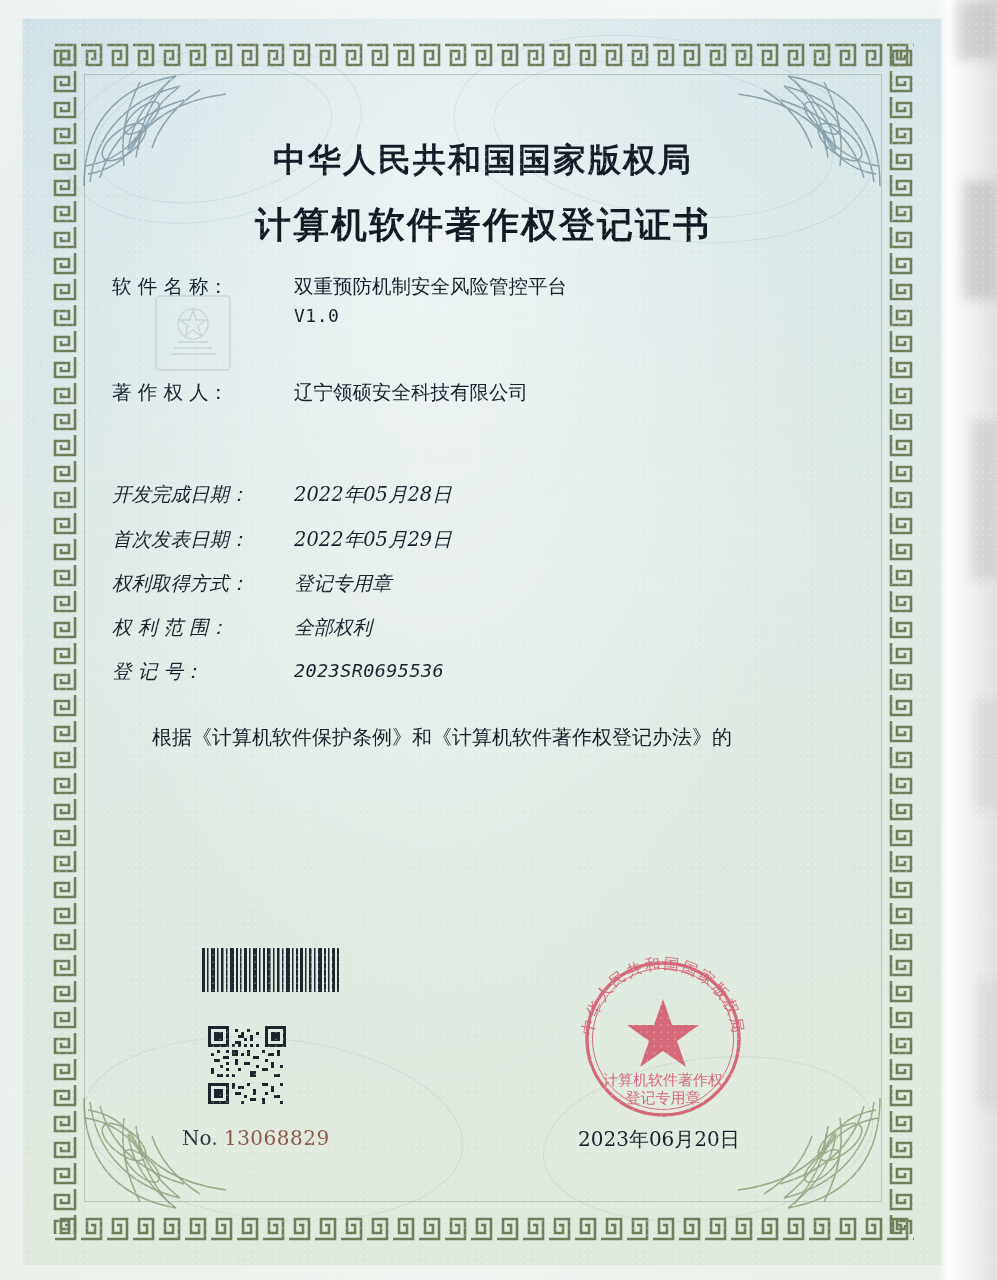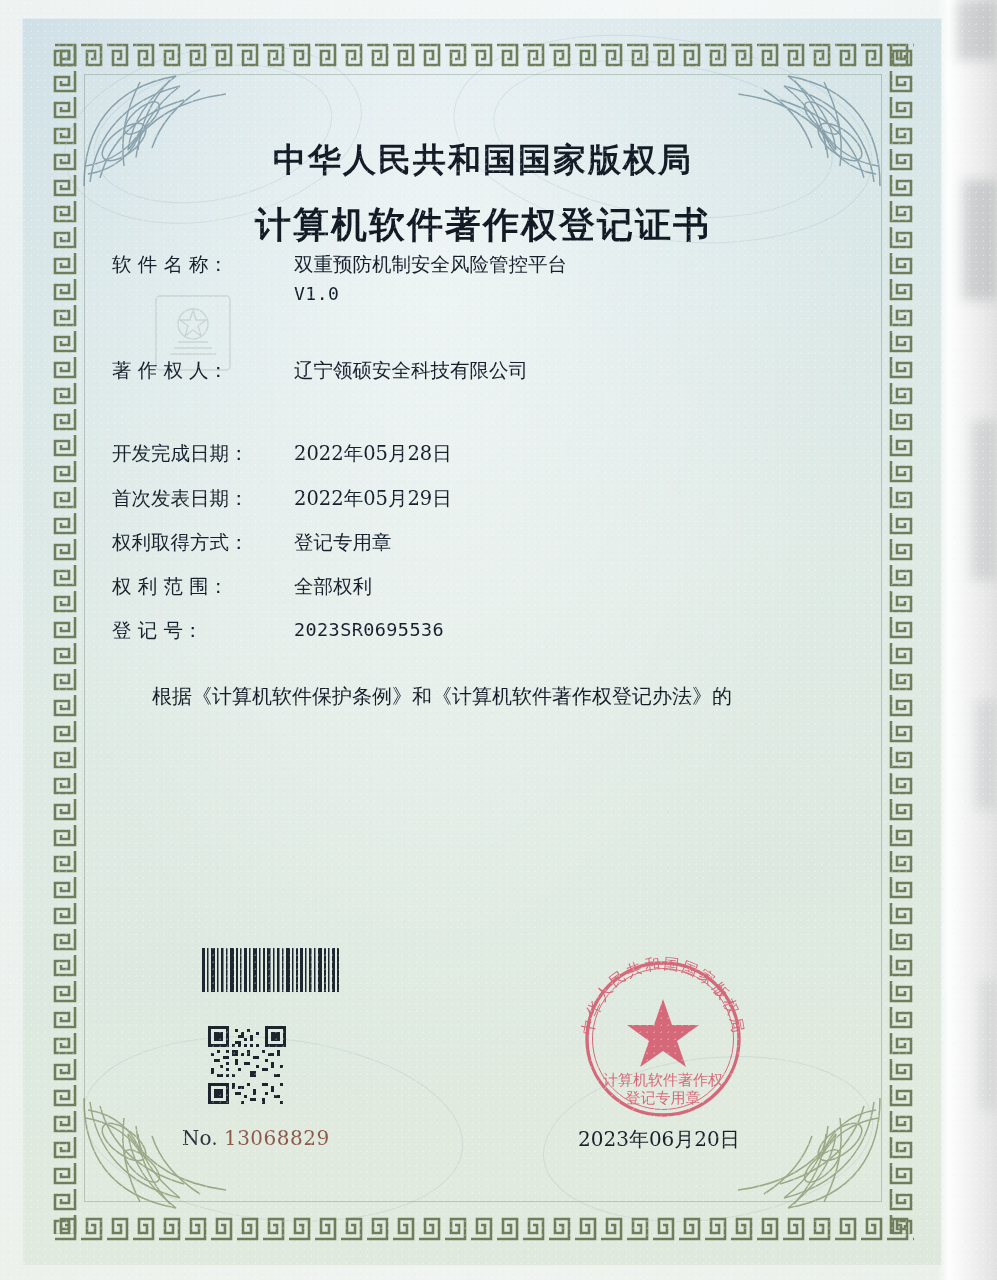--- a/index.html
+++ b/index.html
@@ -108,21 +108,21 @@
     margin-top: 26px;
     text-align: right;
     font-size: 15px;
     letter-spacing: 0.5px;
     font-family: "DejaVu Serif", serif;
     color: #1b2430;
     padding-right: 18px;
   }
   .cert-no .lbl { margin-right: 12px; }
 
-  .field-block { }
+  .field-block { margin-top: 22px; }
   .field {
     display: flex;
     align-items: flex-start;
     font-size: 19.5px;
     line-height: 1.55;
     margin-bottom: 4px;
     font-family: "DejaVu Serif", serif;
   }
   .field .lab {
     width: 182px;
@@ -137,21 +137,21 @@
   .field .val .sub {
     display: block;
     font-family: "DejaVu Sans Mono", monospace;
     font-size: 18px;
     letter-spacing: 0.5px;
   }
   .mono { font-family: "DejaVu Sans Mono", monospace; font-size: 18.5px; letter-spacing: 0.4px; }
 
   .gap-1 { height: 44px; }
 
-  .rows { margin-top: 5px; }
+  .rows { margin-top: 24px; font-style: italic; }
   .rows .field { margin-bottom: 14px; }
 
   .statement {
     margin-top: 30px;
     font-size: 20px;
     line-height: 2.0;
     text-indent: 40px;
     font-family: "DejaVu Serif", serif;
     color: #141d27;
   }

